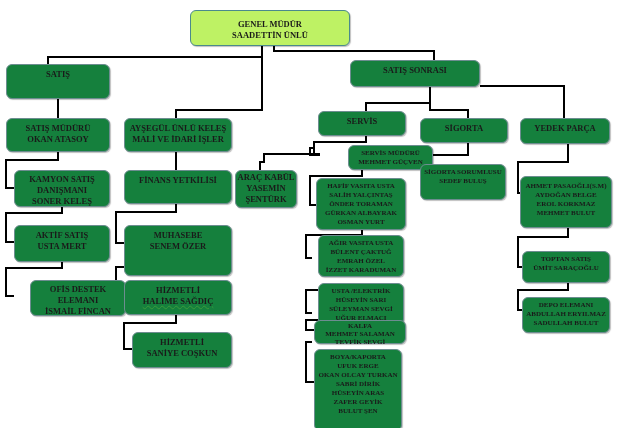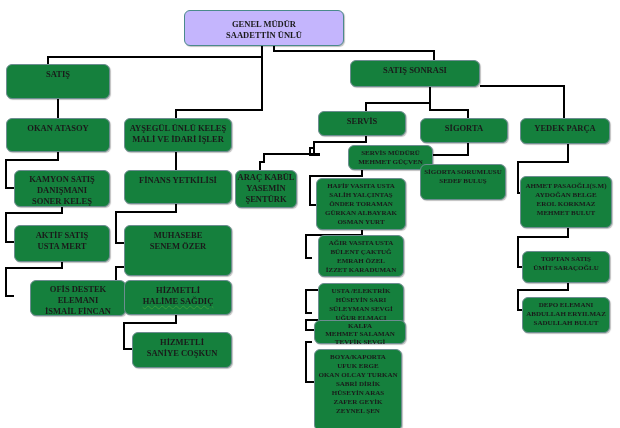--- a/index.html
+++ b/index.html
@@ -2,21 +2,21 @@
 <html><head>
 <meta charset="utf-8">
 <style>
   html, body { margin:0; padding:0; background:#ffffff; }
   body { width:620px; height:428px; position:relative; overflow:hidden;
          font-family:"Liberation Serif","DejaVu Serif",serif; }
   svg.lines { position:absolute; left:0; top:0; width:620px; height:428px; pointer-events:none; }
   .box { position:absolute; box-sizing:border-box; background:#15803d; border:1px solid #6d8d90;
          border-radius:6px; color:#1a1a1a; text-align:center; font-weight:bold;
          font-size:8.5px; line-height:11px; padding-top:4px; box-shadow:1px 1px 1px rgba(0,0,0,0.25); }
-  .box.root { background:#c4b5fd; border-color:#4b8a8c; }
+  .box.root { background:#bef264; border-color:#4b8a8c;margin-left:6px; }
   .box.small { font-size:7px; line-height:9px; padding-top:3px; }
   .box.big { font-size:10px; line-height:12px; }
   .box .l { display:block; white-space:nowrap; }
   .u { text-decoration:underline; text-decoration-color:#3a9a3a; text-decoration-style:wavy; }
 </style>
 </head>
 <body>
 
 <svg class="lines" viewBox="0 0 620 428">
   <g stroke="#000" stroke-width="2" fill="none">
@@ -64,20 +64,21 @@
 <div class="box root" style="left:184px;top:10px;width:160px;height:36px;padding-top:8px;">
   <span class="l">GENEL MÜDÜR</span>
   <span class="l">SAADETTİN ÜNLÜ</span>
 </div>
 
 <div class="box" style="left:6px;top:64px;width:104px;height:35px;">
   <span class="l">SATIŞ</span>
 </div>
 
 <div class="box" style="left:6px;top:118px;width:104px;height:34px;">
+  <span class="l">SATIŞ MÜDÜRÜ</span>
   <span class="l">OKAN ATASOY</span>
 </div>
 
 <div class="box" style="left:14px;top:170px;width:96px;height:37px;padding-top:3px;">
   <span class="l">KAMYON SATIŞ</span>
   <span class="l">DANIŞMANI</span>
   <span class="l">SONER KELEŞ</span>
 </div>
 
 <div class="box" style="left:14px;top:225px;width:96px;height:37px;">
@@ -170,21 +171,21 @@
   <span class="l">TEVFİK SEVGİ</span>
 </div>
 
 <div class="box small" style="left:314px;top:349px;width:88px;height:82px;">
   <span class="l">BOYA/KAPORTA</span>
   <span class="l">UFUK ERGE</span>
   <span class="l">OKAN OLCAY TURKAN</span>
   <span class="l">SABRİ DİRİK</span>
   <span class="l">HÜSEYİN ARAS</span>
   <span class="l">ZAFER GEYİK</span>
-  <span class="l">ZEYNEL ŞEN</span>
+  <span class="l">BULUT ŞEN</span>
 </div>
 
 <div class="box small" style="left:420px;top:164px;width:86px;height:36px;">
   <span class="l">SİGORTA SORUMLUSU</span>
   <span class="l">SEDEF BULUŞ</span>
 </div>
 
 <div class="box small" style="left:520px;top:176px;width:92px;height:52px;padding-top:5px;">
   <span class="l">AHMET PASAOĞLI(S.M)</span>
   <span class="l">AYDOĞAN BELGE</span>

